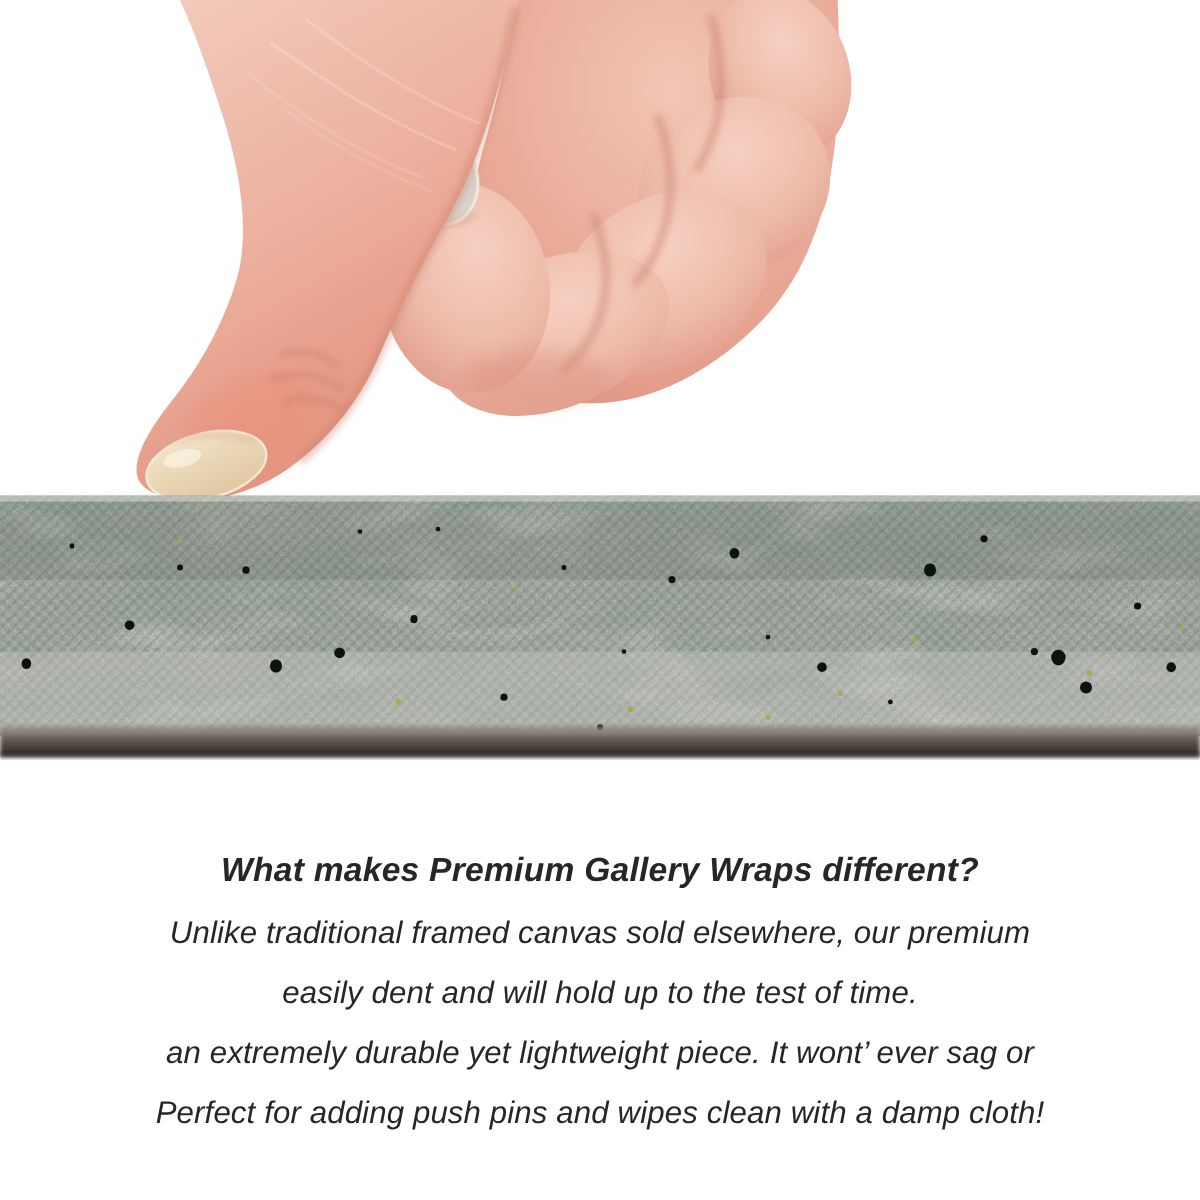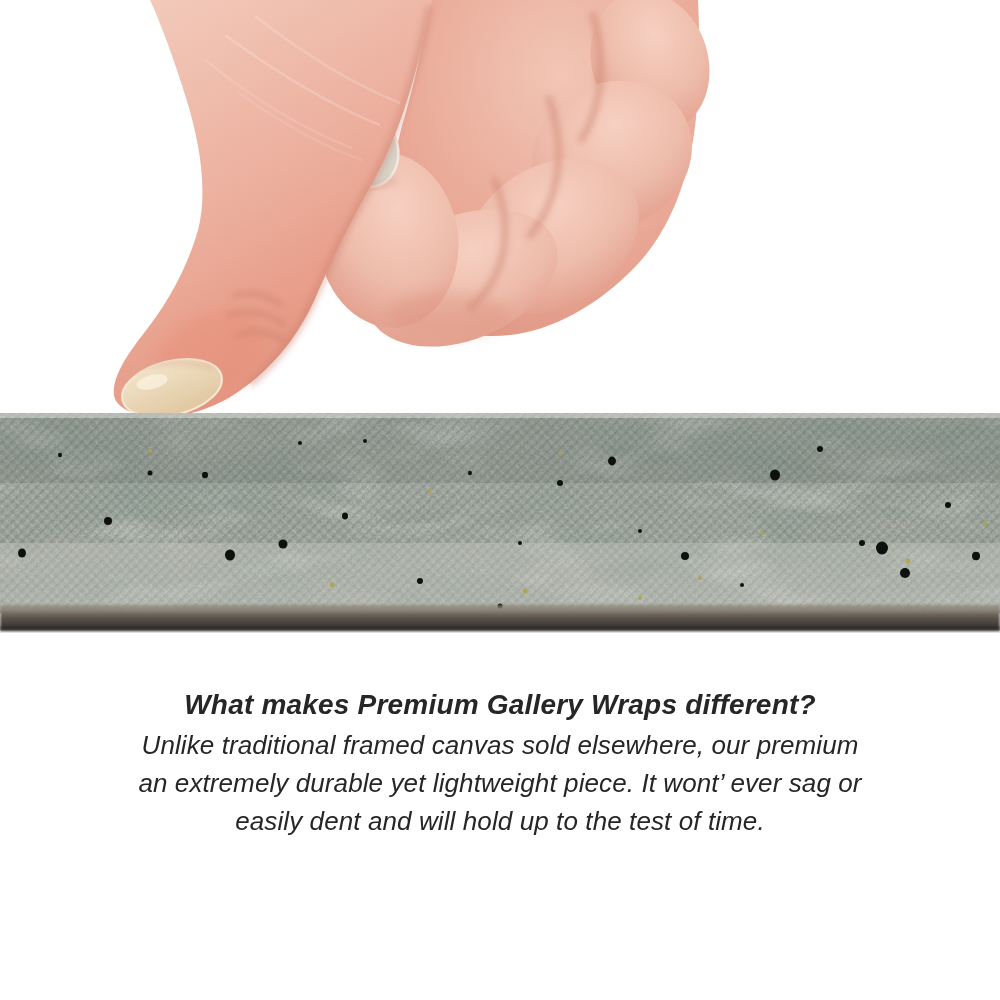--- a/index.html
+++ b/index.html
@@ -10,38 +10,38 @@
     overflow:hidden;
     font-family:"Liberation Sans", sans-serif;
   }
   .hand-photo{
     position:absolute;left:0;top:0;width:1000px;height:460px;
   }
   .canvas-strip{
     position:absolute;left:0;top:413px;width:1000px;height:222px;
   }
   .info-block{
-    position:absolute;left:0;top:684px;width:1000px;
+    position:absolute;left:0;top:704px;width:1000px;
     text-align:center;
     color:#262626;
     font-style:italic;
   }
   .info-heading{
     font-size:28px;
     font-weight:600;
     line-height:42px;
     letter-spacing:.2px;
     margin:0;
   }
   .info-line{
     font-size:26px;
     font-weight:400;
     line-height:38px;
     letter-spacing:.1px;
-    margin:0;
+    margin:12px;
   }
 </style>
 </head>
 <body>
 
 <div class="page">
 
   <svg class="hand-photo" viewBox="0 0 1000 460" aria-hidden="true">
     <defs>
       <linearGradient id="palmGrad" x1="0.15" y1="0" x2="0.6" y2="1">
@@ -236,17 +236,18 @@
     <g>
       <rect x="0" y="192" width="1000" height="8" fill="#8a8277" opacity="0.8" filter="url(#edgeSoft)"></rect>
       <rect x="0" y="197" width="1000" height="20" fill="url(#edgeGrad)" filter="url(#edgeSoft)"></rect>
       <rect x="0" y="214" width="1000" height="4" fill="#262320" opacity="0.8" filter="url(#edgeSoft)"></rect>
     </g>
   </svg>
 
   <div class="info-block">
     <h2 class="info-heading">What makes Premium Gallery Wraps different?</h2>
     <p class="info-line">Unlike traditional framed canvas sold elsewhere, our premium</p>
+    <p class="info-line">easily dent and will hold up to the test of time.</p>
     <p class="info-line">an extremely durable yet lightweight piece. It wont’ ever sag or</p>
-    <p class="info-line">easily dent and will hold up to the test of time.</p>
+    <p class="info-line">Perfect for adding push pins and wipes clean with a damp cloth!</p>
   </div>
 
 </div>
 
 </body></html>

